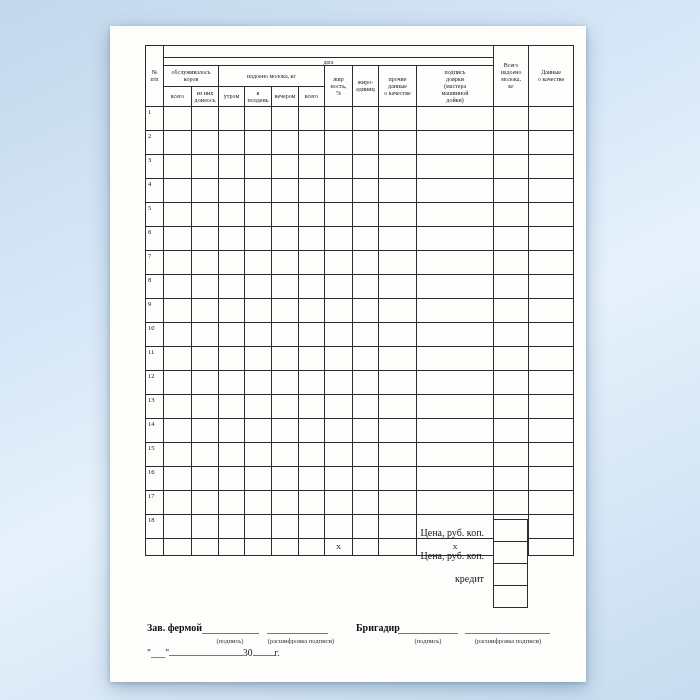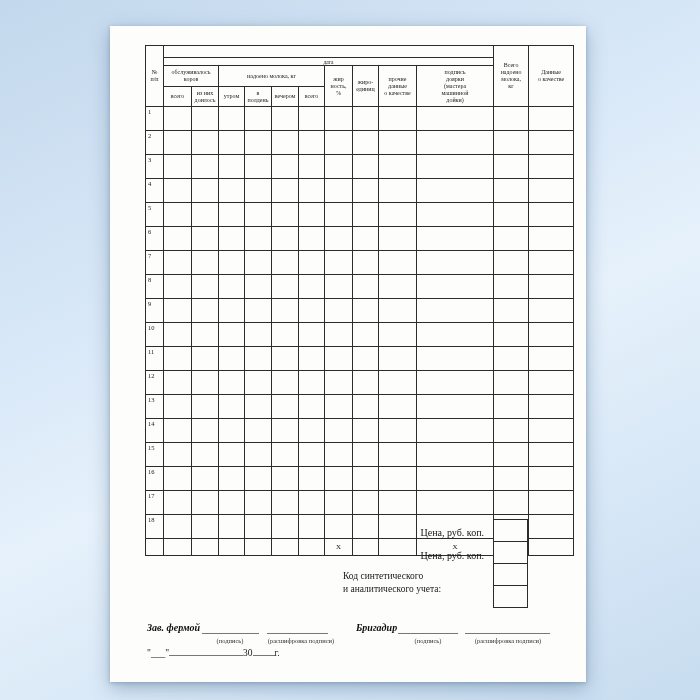--- a/index.html
+++ b/index.html
@@ -43,21 +43,21 @@
   .acct-boxes{position:absolute;left:383px;top:493px;width:35px;}
   .acct-boxes .box{
     width:35px;height:23px;border:1px solid #2b2b2b;box-sizing:border-box;margin-top:-1px;background:#fdfdfc;
   }
   .acct-boxes .box:first-child{margin-top:0;}
   .code-label{
     position:absolute;left:233px;top:544px;font-size:9.5px;line-height:12.5px;color:#161616;
   }
   
   .sig{position:absolute;font-size:10px;line-height:11px;color:#0e0e0e;}
-  .sig.bold{font-weight:bold;font-style:italic;}
+  .sig.bold{font-weight:bold;}
   .uline{position:absolute;border-bottom:1px solid #777;height:10px;}
   .caption{position:absolute;font-size:6.5px;line-height:7px;color:#333;text-align:center;}
   .dateline{position:absolute;left:37px;top:620px;font-size:9.5px;line-height:12px;color:#161616;white-space:nowrap;}
   .dateline .dl{display:inline-block;border-bottom:1px solid #777;height:9px;vertical-align:baseline;}
 </style>
 </head>
 <body>
 
 <div class="page">
 
@@ -406,31 +406,28 @@
           <td>X</td>
           <td></td>
           <td></td>
         </tr>
       </tbody>
   </table>
 
   <div class="acct-labels">
     <div class="lab">Цена, руб. коп.</div>
     <div class="lab">Цена, руб. коп.</div>
+    <div class="lab">кредит</div>
   </div>
   <div class="acct-boxes">
     <div class="box"></div>
     <div class="box"></div>
     <div class="box"></div>
     <div class="box"></div>
   </div>
-  <div class="code-label">
-    <div>Код синтетического</div>
-    <div>и аналитического учета:</div>
-  </div>
 
   <span class="sig bold" style="left:37px;top:596px;">Зав. фермой</span>
   <span class="uline" style="left:92px;top:597px;width:57px;"></span>
   <span class="uline" style="left:157px;top:597px;width:61px;"></span>
   <span class="caption" style="left:84px;top:611px;width:72px;">(подпись)</span>
   <span class="caption" style="left:148px;top:611px;width:86px;">(расшифровка подписи)</span>
 
   <span class="sig bold" style="left:246px;top:596px;text-align:right;">Бригадир</span>
   <span class="uline" style="left:288px;top:597px;width:60px;"></span>
   <span class="uline" style="left:355px;top:597px;width:85px;"></span>

